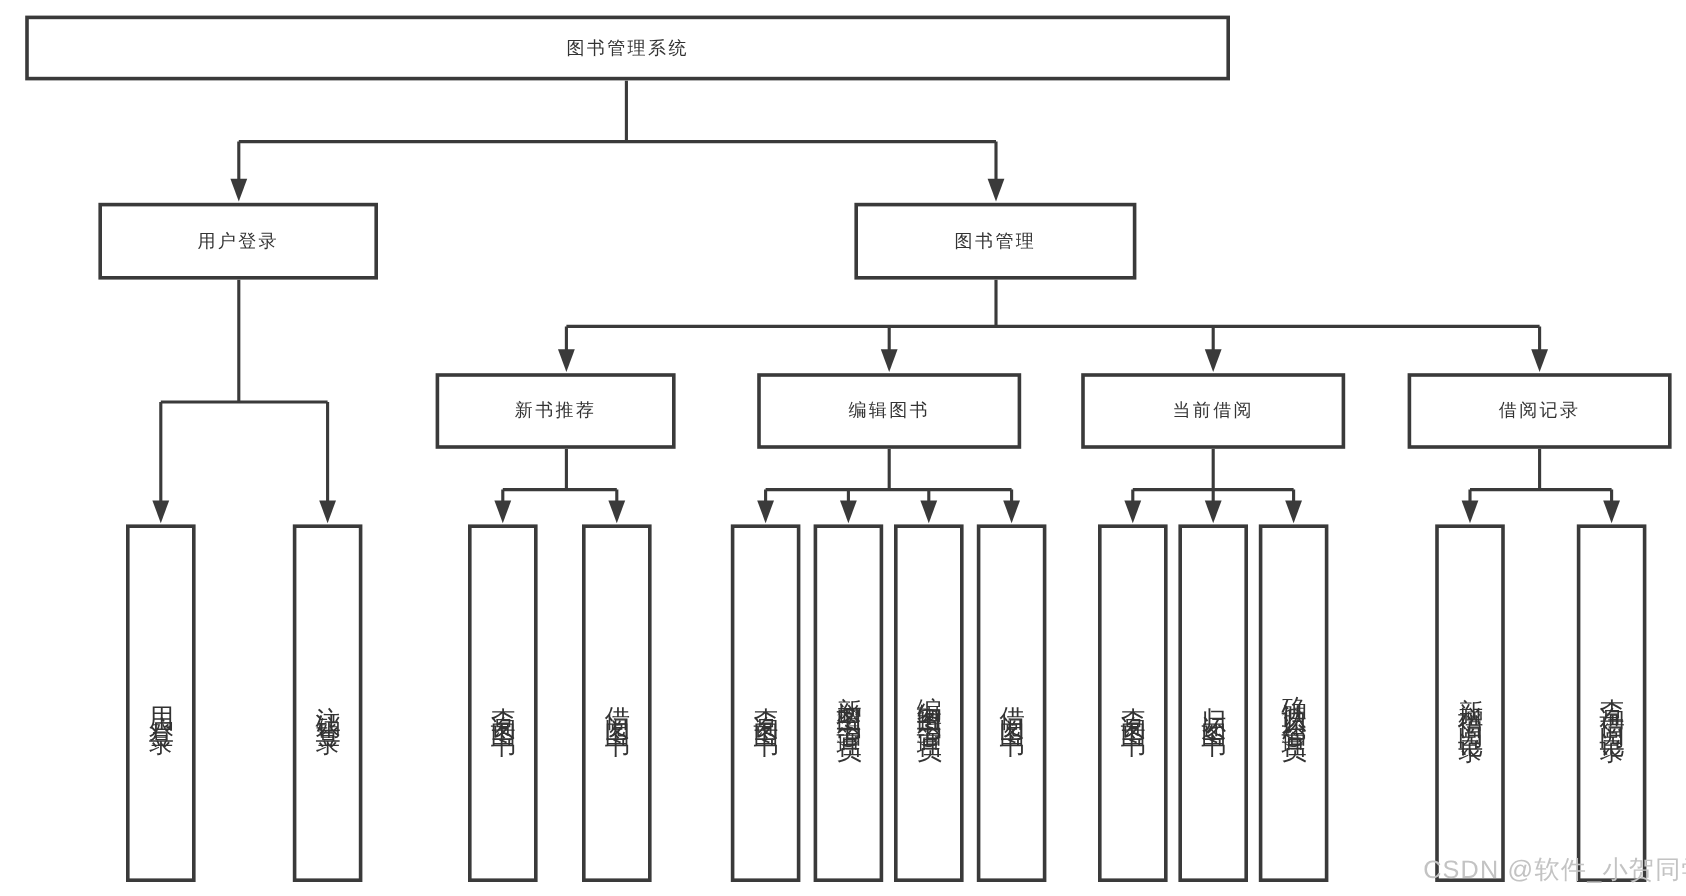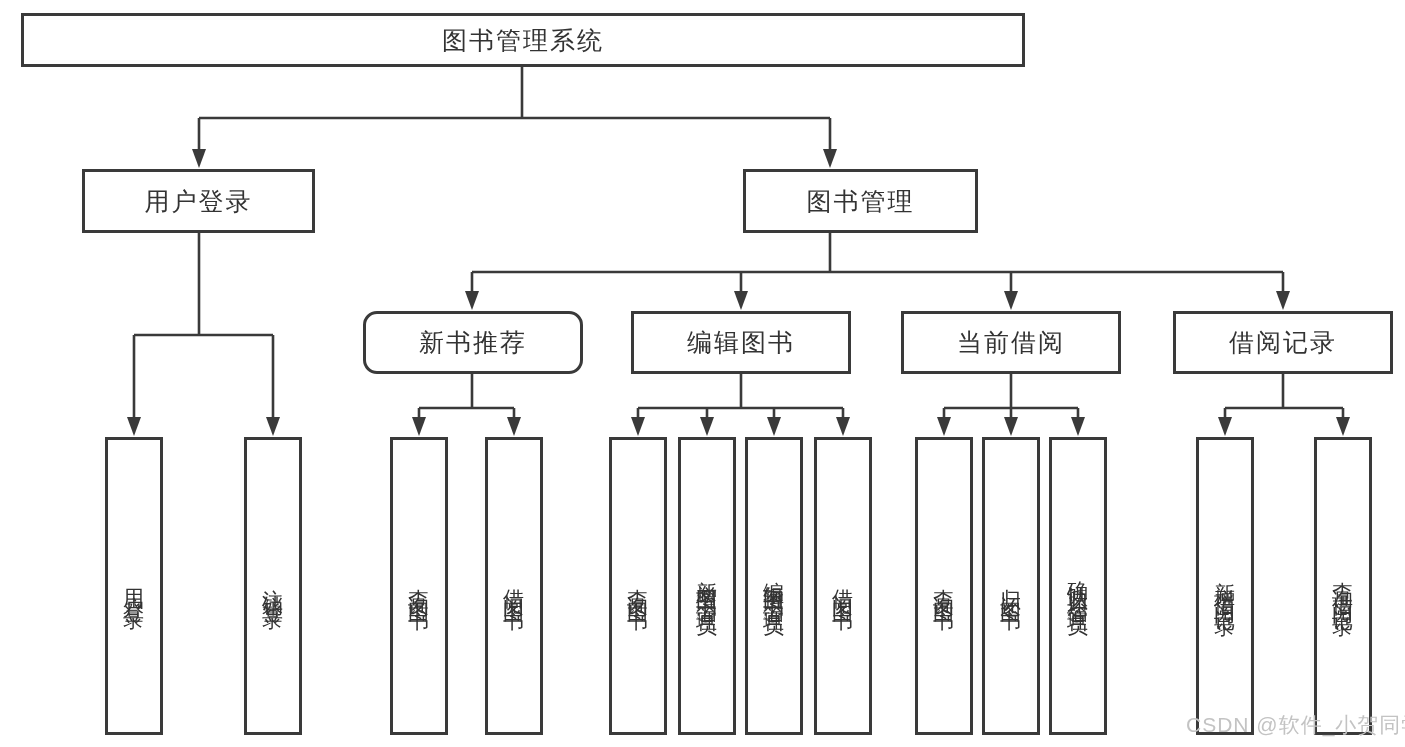--- a/index.html
+++ b/index.html
@@ -14,21 +14,21 @@
   }
   #wires { position: absolute; left: 0; top: 0; width: 1405px; height: 747px; }
   .hbox {
     position: absolute;
     box-sizing: border-box;
     border: 3px solid #3a3a3a;
     background: #ffffff;
     display: flex;
     align-items: center;
     justify-content: center;
-    font-size: 25px;
+    font-size: 15px;
     letter-spacing: 2px;
     color: #333333;
   }
   .vbox {
     position: absolute;
     box-sizing: border-box;
     border: 3px solid #3a3a3a;
     background: #ffffff;
     top: 437px;
     width: 58px;
@@ -103,25 +103,25 @@
     </g>
   </svg>
 
   <div class="hbox" style="left:21px; top:13px; width:1004px; height:54px;">
     <span>图书管理系统</span>
   </div>
 
   <div class="hbox" style="left:82px; top:169px; width:233px; height:64px;">
     <span>用户登录</span>
   </div>
-  <div class="hbox" style="left:712px; top:169px; width:235px; height:64px;margin-left:31px;">
+  <div class="hbox" style="left:712px; top:169px; width:235px; height:64px;">
     <span>图书管理</span>
   </div>
 
-  <div class="hbox" style="left:363px; top:311px; width:220px; height:63px;border-radius:14px;">
+  <div class="hbox" style="left:363px; top:311px; width:200px; height:63px;">
     <span>新书推荐</span>
   </div>
   <div class="hbox" style="left:631px; top:311px; width:220px; height:63px;">
     <span>编辑图书</span>
   </div>
   <div class="hbox" style="left:1173px; top:311px; width:220px; height:63px;">
     <span>借阅记录</span>
   </div>
   <div class="hbox" style="left:901px; top:311px; width:220px; height:63px;">
     <span>当前借阅</span>

